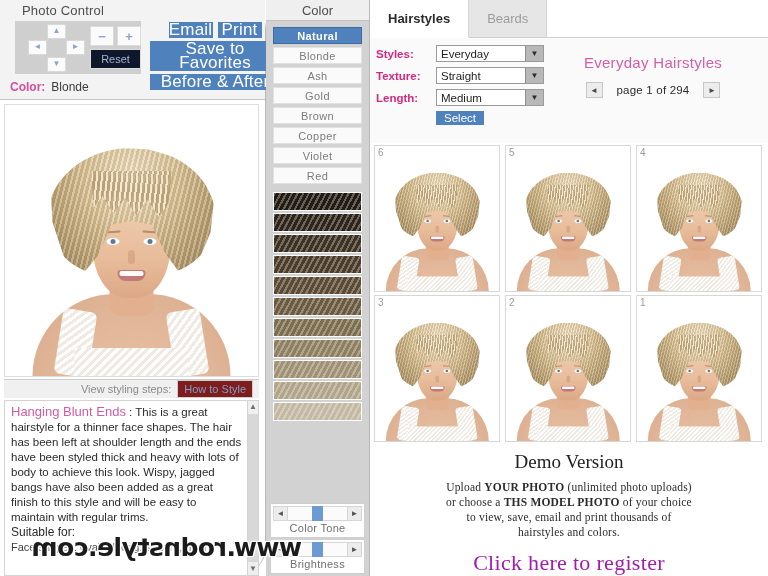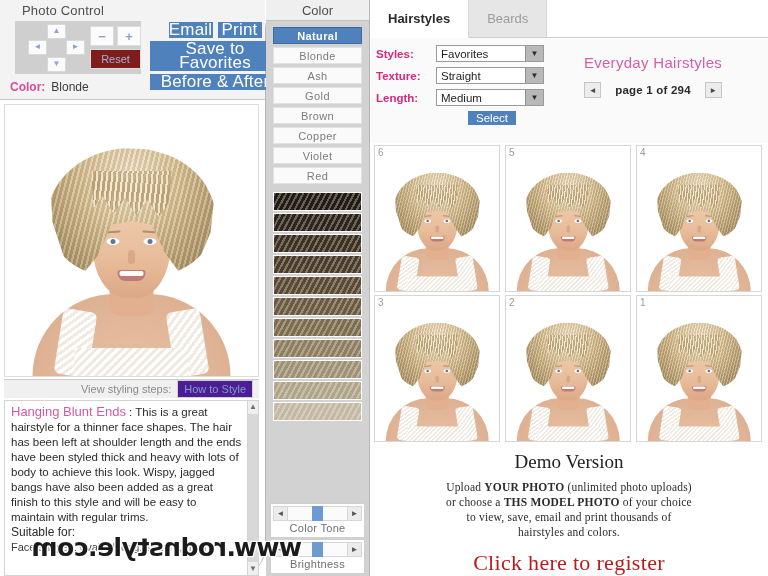--- a/index.html
+++ b/index.html
@@ -59,21 +59,21 @@
   .ar-lf { left: 1px; top: 17px; }
   .ar-rt { left: 39px; top: 17px; }
   .pm-col { margin-left: 4px; display: flex; flex-direction: column; gap: 3px; }
   .pm-row { display: flex; gap: 3px; }
   .sq {
     width: 24px; height: 20px; background: #fbfbfb; border: 1px solid #dcdcdc;
     display: flex; align-items: center; justify-content: center;
     font-size: 13px; color: #8ba4cf; font-weight: bold;
   }
   .reset-btn {
-    width: 51px; height: 20px; background: #7f1d1d; border: 1px solid #dcdcdc;
+    width: 51px; height: 20px; background: #0f172a; border: 1px solid #dcdcdc;
     font-size: 11px; color: #9fb3d6; display: flex;
     align-items: center; justify-content: center;
   }
   .blue-btns {
     margin-left: 9px; margin-top: 1px;
     display: flex; flex-direction: column; align-items: center; gap: 3px;
   }
   .bb-row { display: flex; gap: 5px; }
   .bb {
     background: #4f81bd; color: #ffffff; font-size: 17px;
@@ -165,21 +165,21 @@
   }
 
   .styling-bar {
     height: 19px; background: #f0f0f0; border-top: 1px solid #cccccc;
     display: flex; align-items: center; justify-content: flex-end;
     padding-right: 6px; gap: 0;
     margin: 2px 6px 0 4px;
   }
   .sb-label { font-size: 11px; color: #8a8a8a; margin-right: 6px; }
   .hts-btn {
-    font-size: 11px; color: #7f9ec9; background: #4c1d95;
+    font-size: 11px; color: #7f9ec9; background: #7f1d1d;
     border: 1px solid #cfcfcf; padding: 0 6px; line-height: 16px;
   }
   .desc-wrap {
     height: 176px; background: #ffffff; display: flex;
     margin: 2px 6px 0 4px; border: 1px solid #d3d3d3; position: relative;
   }
   .desc {
     flex: 1 1 auto; padding: 3px 5px 0 6px;
     font-size: 11.5px; color: #2b2b2b; line-height: 15px; overflow: hidden;
   }
@@ -249,49 +249,49 @@
     display: flex; align-items: center; font-size: 11.5px; color: #1f1f1f;
     padding-left: 4px; position: relative;
   }
   .f-caret {
     position: absolute; right: 0; top: 0; width: 18px; height: 15px;
     background: #b8b8b8; border-left: 1px solid #8f8f8f;
     display: flex; align-items: center; justify-content: center;
     font-size: 8px; color: #2a2a2a;
   }
   .select-btn {
-    margin-left: 92px; margin-top: 2px; width: 48px; background: #4f81bd;
+    margin-left: 60px; margin-top: 2px; width: 48px; background: #4f81bd;
     color: #fff; font-size: 11.5px; text-align: center; line-height: 14px;
   }
   .rpanel { position: absolute; right: 10px; top: 16px; width: 210px; text-align: center; }
   .rp-title { font-size: 15px; color: #d45fa8; letter-spacing: .3px; }
   .pager { margin-top: 11px; display: flex; align-items: center; justify-content: center; gap: 14px; }
   .pg-btn {
     width: 17px; height: 16px; background: #ececec; border: 1px solid #c6c6c6;
     display: flex; align-items: center; justify-content: center; font-size: 8px; color: #4a4a4a;
   }
-  .pg-text { font-size: 11.5px; color: #2b2b2b; font-weight: bold; letter-spacing: .2px; }
+  .pg-text { font-size: 11.5px; color: #2b2b2b; font-weight: normal; letter-spacing: .2px; }
 
   .grid { height: 300px; background: #ffffff; padding: 2px 6px 0 4px; }
   .grid-row { display: flex; gap: 5px; height: 147px; margin-bottom: 3px; }
   .cell {
     flex: 1 1 0; border: 1px solid #d7d7d7; background: #ffffff;
     position: relative; overflow: hidden;
   }
   .cell-num { position: absolute; left: 3px; top: 1px; font-size: 10px; color: #9b9b9b; z-index: 5; }
   .thumb { position: absolute; left: 50%; transform: translateX(-50%) scale(.52); transform-origin: bottom center; bottom: 0; width: 205px; height: 252px; }
 
   .demo {
     flex: 1 1 auto; background: #ffffff; text-align: center;
     padding-top: 8px; position: relative; font-family: Liberation Serif, serif;
   }
   .demo-title { font-size: 19px; color: #222222; }
   .demo-body { margin-top: 7px; font-size: 11.5px; color: #2b2b2b; line-height: 15px; letter-spacing: .2px; }
   .demo-body b { font-weight: bold; }
-  .demo-cta { margin-top: 10px; font-size: 22px; color: #b91c1c; letter-spacing: .3px; }
+  .demo-cta { margin-top: 10px; font-size: 22px; color: #a21caf; letter-spacing: .3px; }
 
   
   .watermark {
     position: absolute; left: 32px; bottom: 14px;
     font-size: 25px; font-weight: bold; color: #1b1b1b;
     transform: scaleX(-1); letter-spacing: -.5px;
     text-shadow: -1px -1px 0 #fff, 1px -1px 0 #fff, -1px 1px 0 #fff, 1px 1px 0 #fff, 0 0 4px #fff;
     z-index: 60; white-space: nowrap; font-family: "DejaVu Sans", sans-serif;
   }
 </style>
@@ -428,21 +428,21 @@
   <div class="right-col">
     <div class="tabs">
       <div class="tab active">Hairstyles</div>
       <div class="tab inactive">Beards</div>
     </div>
 
     <div class="filters">
       <div class="f-row">
         <div class="f-label">Styles:</div>
         <div class="f-select">
-          <span>Favorites</span>
+          <span>Everyday</span>
           <span class="f-caret">▼</span>
         </div>
       </div>
       <div class="f-row">
         <div class="f-label">Texture:</div>
         <div class="f-select">
           <span>Straight</span>
           <span class="f-caret">▼</span>
         </div>
       </div>

